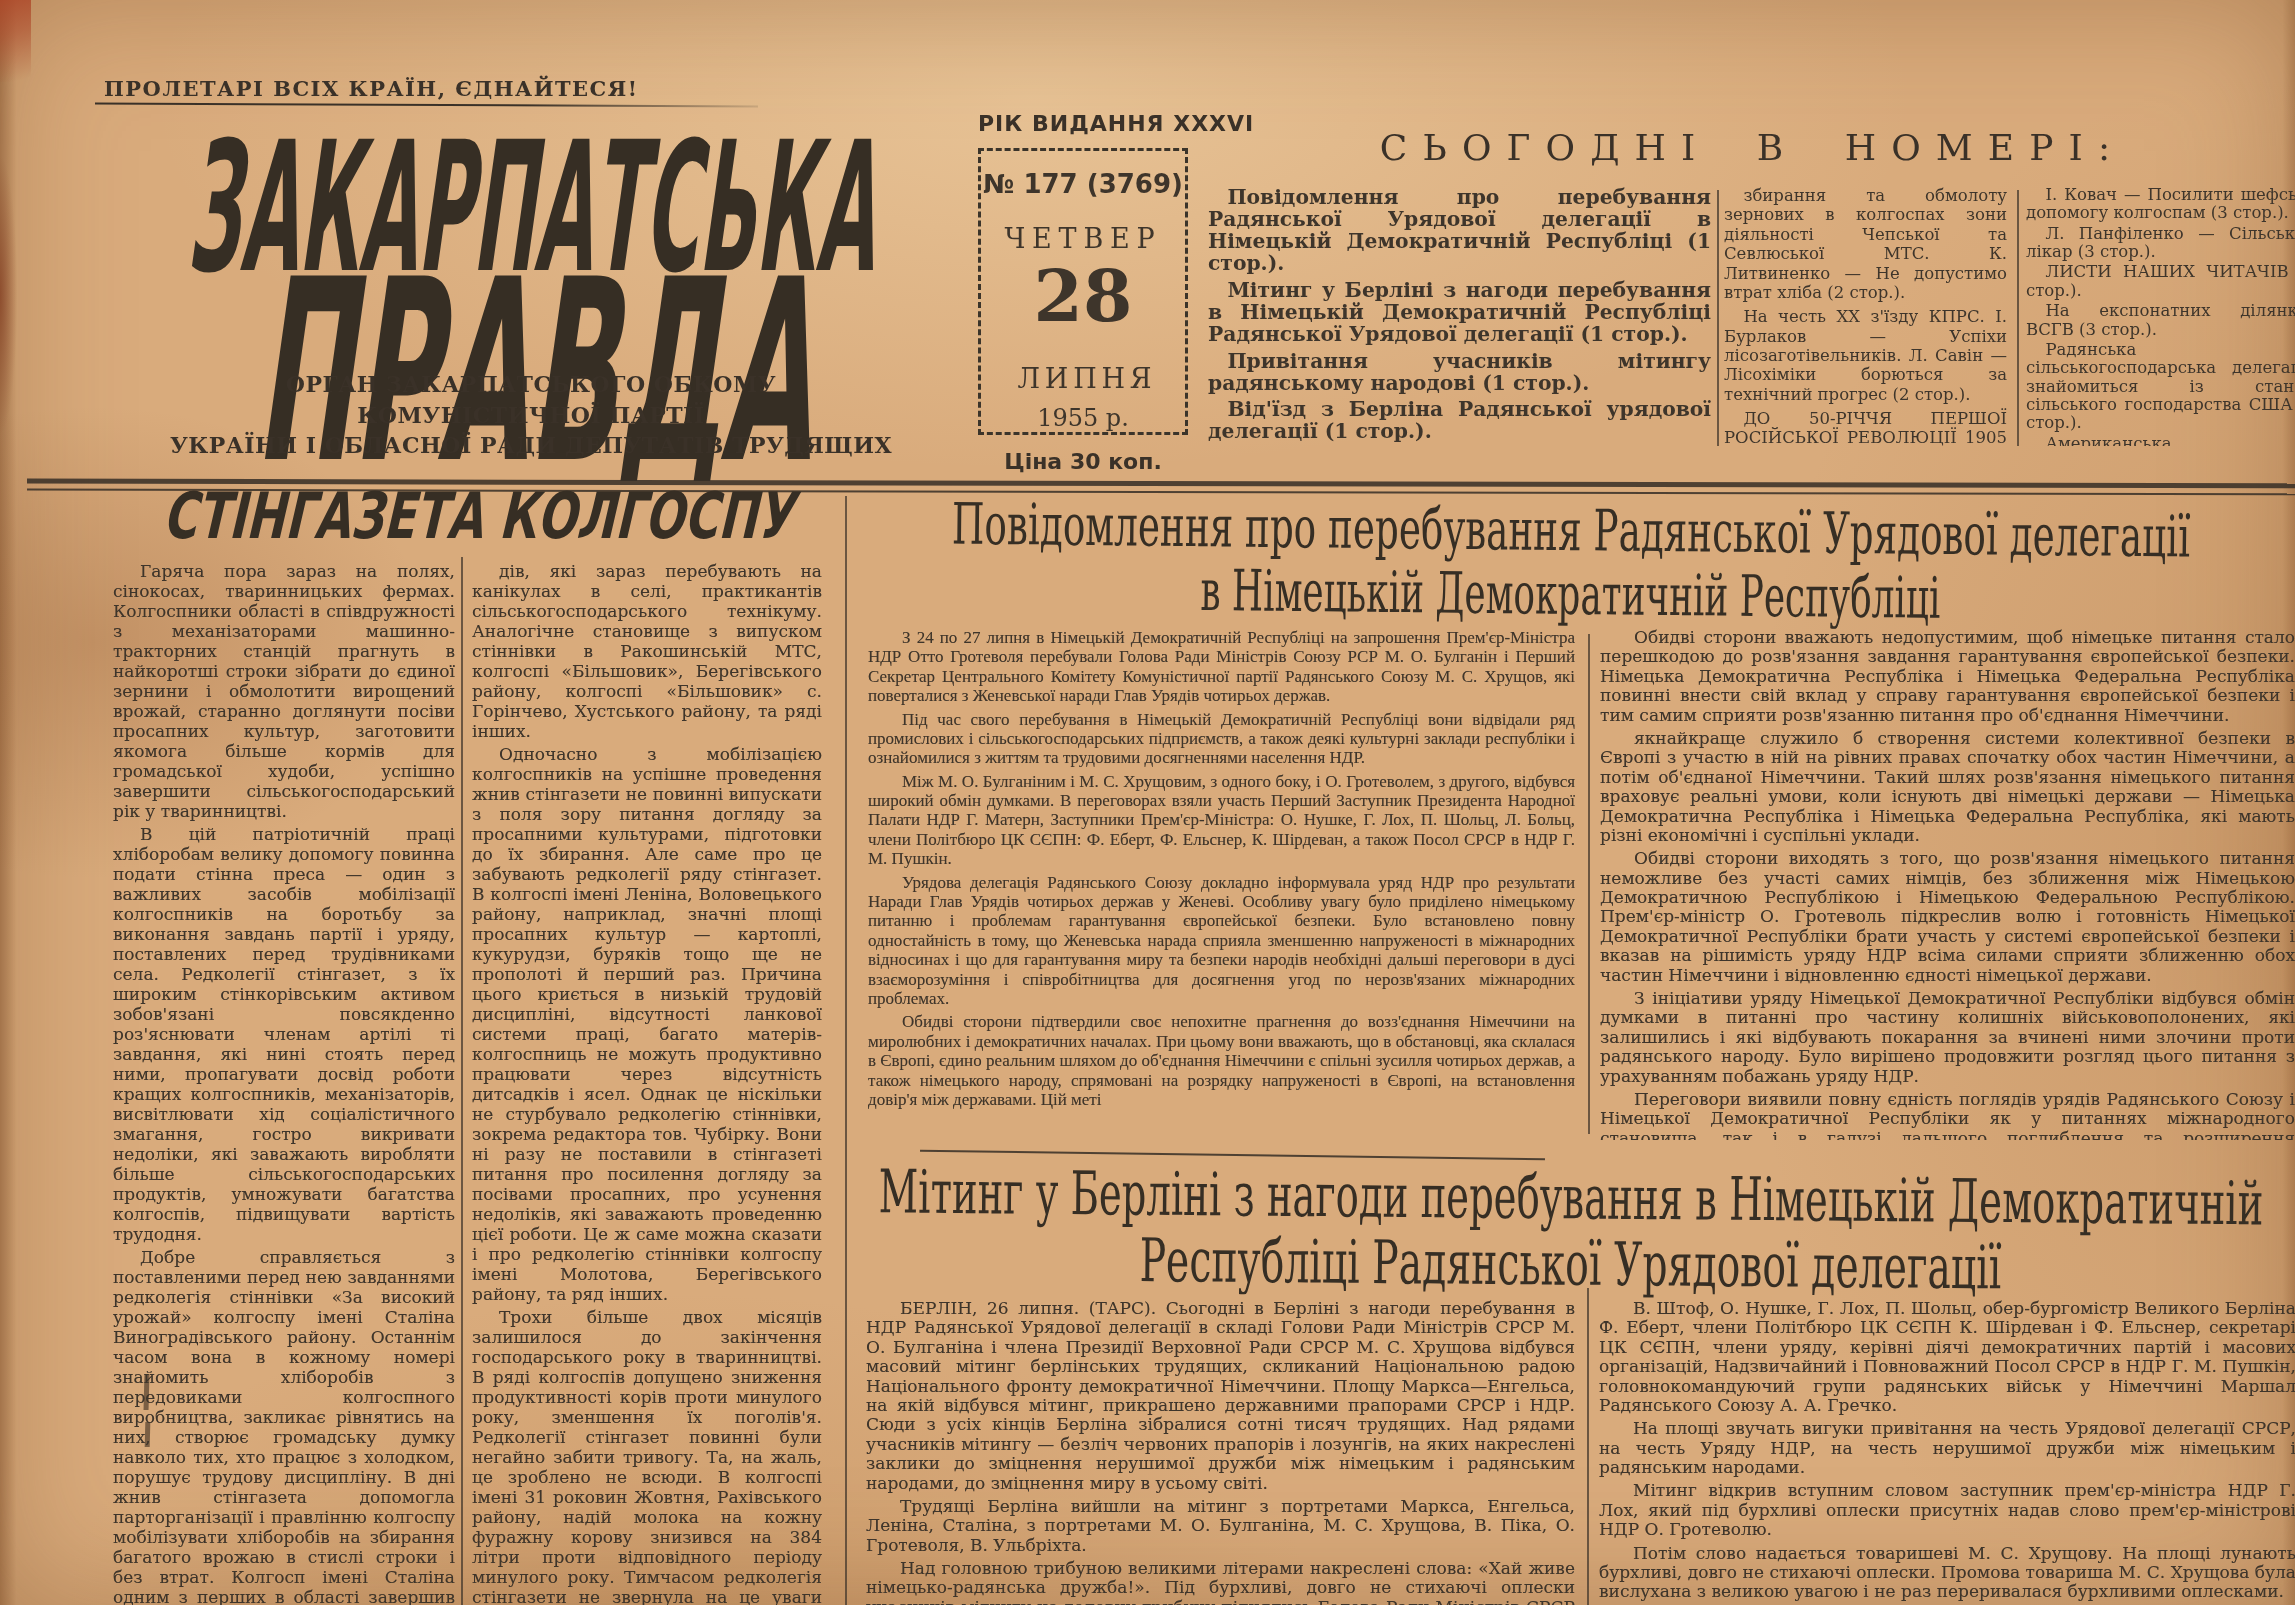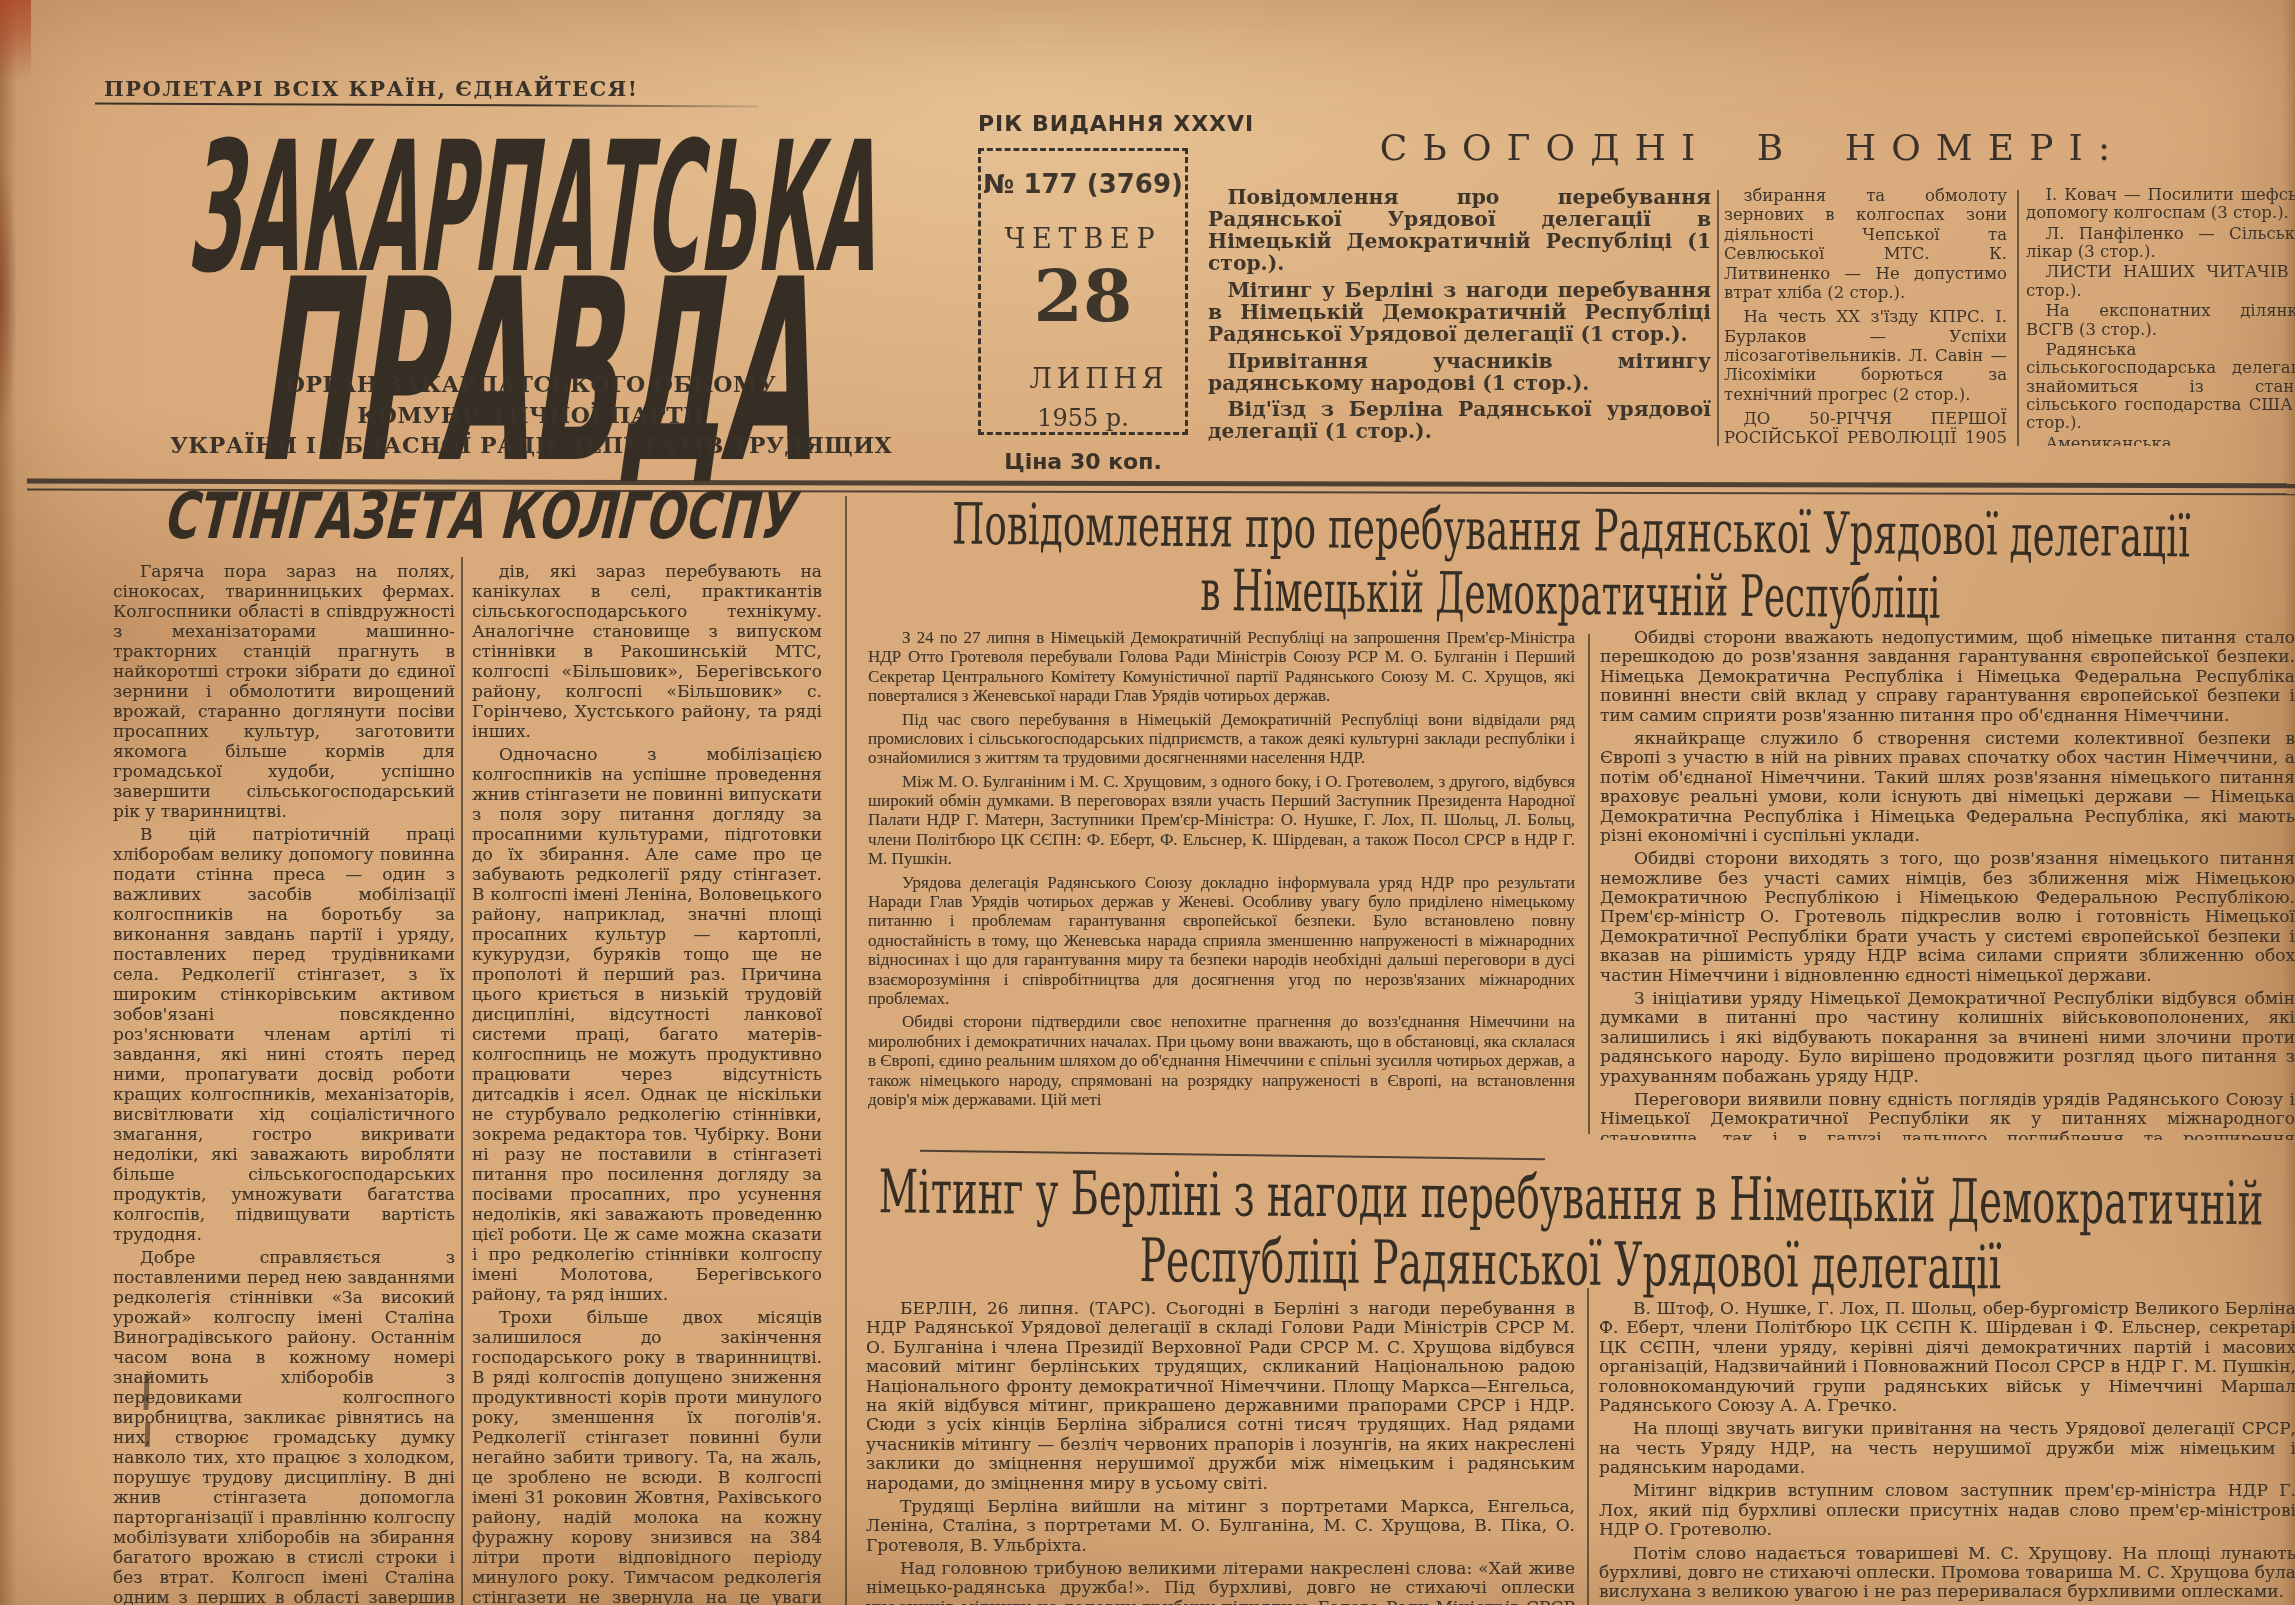--- a/index.html
+++ b/index.html
@@ -30,21 +30,21 @@
   .motto{left:104px;top:76px;width:581px;font-weight:bold;font-size:21px;letter-spacing:1.5px;white-space:nowrap;}
   .motto-line{left:95px;top:104px;width:663px;height:1.9px;
     background:linear-gradient(90deg,#3a3128 65%,rgba(58,49,40,.15));transform:rotate(.25deg);}
   .organ{left:162px;top:369px;width:738px;text-align:center;font-weight:bold;font-size:22px;line-height:30.5px;letter-spacing:0.5px;}
   .edition-year{left:978px;top:111px;width:211px;text-align:center;
     font-family:"DejaVu Sans",sans-serif;font-weight:bold;font-size:22px;letter-spacing:1px;white-space:nowrap;}
   .issue-box{left:978px;top:148px;width:210px;height:287px;border:3.4px dashed #3b342a;text-align:center;}
   .issue-number{position:absolute;left:0;top:18.4px;width:100%;font-family:"DejaVu Sans",sans-serif;font-weight:bold;font-size:26px;}
   .issue-weekday{position:absolute;left:0;top:72px;width:100%;font-size:27px;letter-spacing:6.8px;}
   .issue-day{position:absolute;left:0;top:103px;width:100%;font-size:71px;font-weight:bold;}
-  .issue-month{position:absolute;left:16px;top:212px;width:100%;font-size:27px;letter-spacing:4.8px;}
+  .issue-month{position:absolute;left:4px;top:212px;width:100%;font-size:27px;letter-spacing:4.8px;}
   .issue-yr{position:absolute;left:0;top:253px;width:100%;font-size:24px;}
   .price{left:978px;top:449px;width:210px;text-align:center;font-family:"DejaVu Sans",sans-serif;font-weight:bold;font-size:22px;}
   .today-title{left:1210px;top:127px;width:1085px;text-align:center;font-size:36px;letter-spacing:.42em;word-spacing:.55em;white-space:nowrap;}
   .today-col{top:186px;height:260px;overflow:hidden;}
   .today-col p{margin:0 0 4.8px 0;text-align:justify;text-indent:19.4px;hyphens:auto;}
   .tc1{left:1208px;width:503px;font-weight:bold;font-size:20.3px;line-height:22px;}
   .tc2{left:1724px;width:283px;font-size:16.5px;line-height:19.4px;}
   .tc3{left:2026px;width:291px;font-size:16.5px;line-height:18.4px;}
   .tc3 p{margin-bottom:1.9px;}
   .rule-main{left:27px;top:481px;width:2269px;height:4.8px;transform:rotate(.12deg);}

